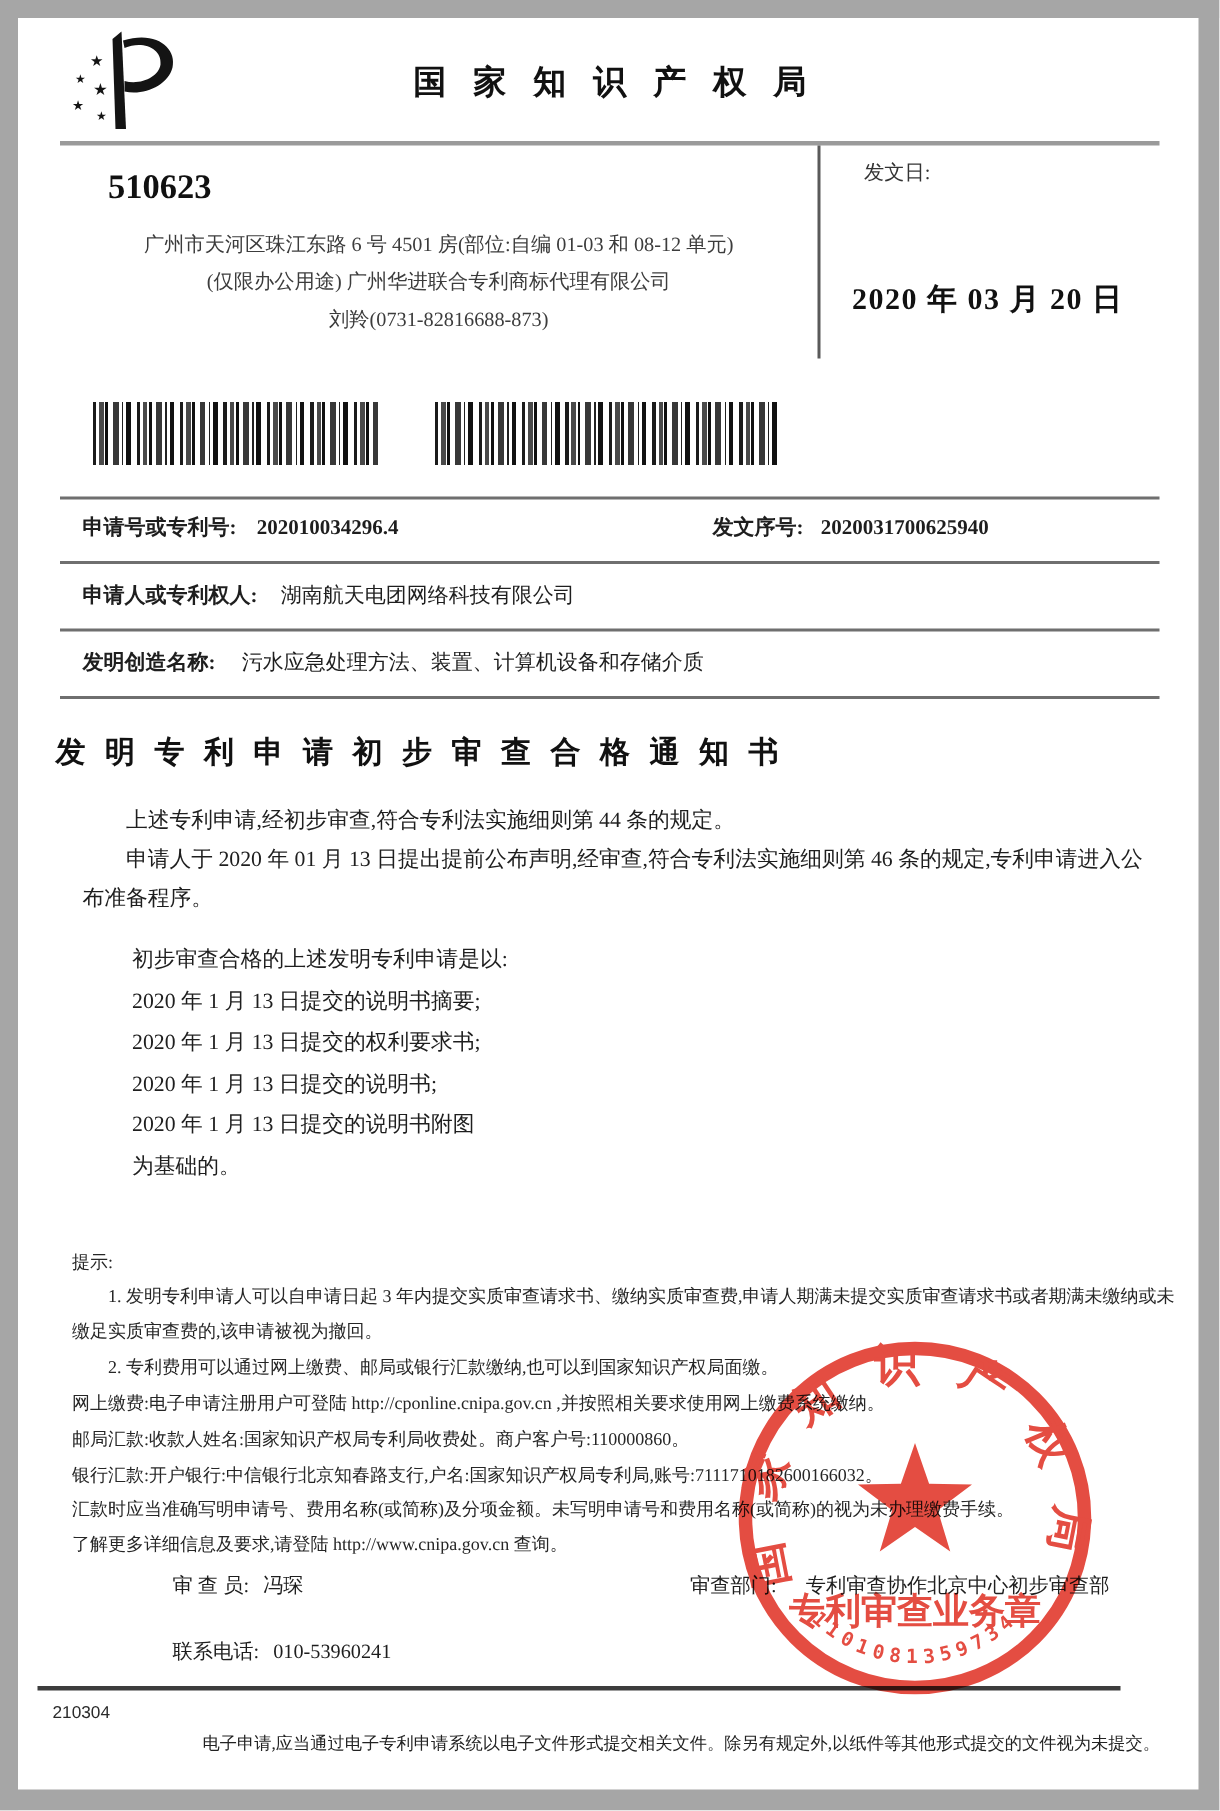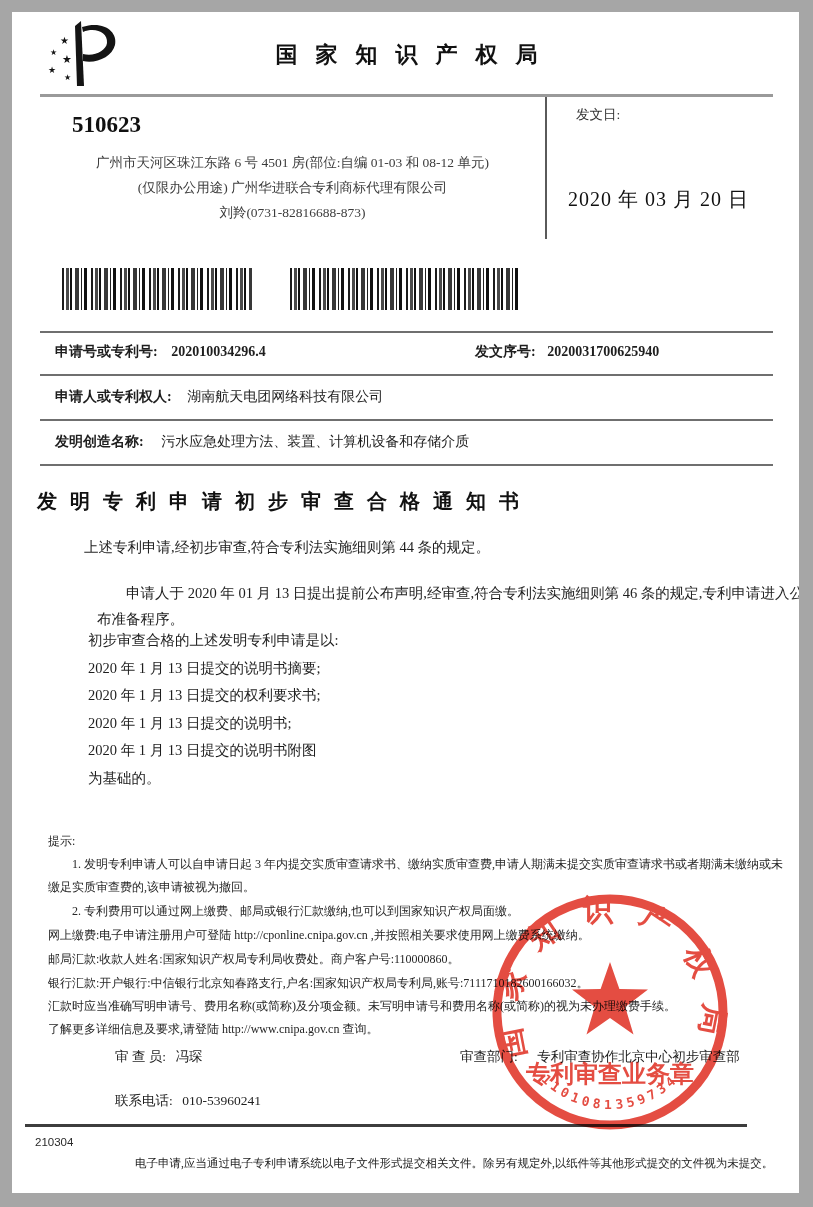--- a/index.html
+++ b/index.html
@@ -42,21 +42,21 @@
   <div class="abs" style="left:545px;top:97px;width:2px;height:142px;background:#5a5a5a;"></div>
 
   <div class="abs" style="left:72px;top:112px;font-size:23px;font-weight:bold;color:#111;">510623</div>
   <div class="abs addr" style="left:40px;top:150px;width:505px;text-align:center;font-size:13.5px;line-height:25px;">
     <div>广州市天河区珠江东路 6 号 4501 房(部位:自编 01-03 和 08-12 单元)</div>
     <div>(仅限办公用途) 广州华进联合专利商标代理有限公司</div>
     <div>刘羚(0731-82816688-873)</div>
   </div>
 
   <div class="abs" style="left:576px;top:106px;font-size:13.5px;color:#333;">发文日:</div>
-  <div class="abs" style="left:568px;top:186px;font-size:20px;font-weight:normal;letter-spacing:1px;color:#111;">2020 年 03 月 20 日</div>
+  <div class="abs" style="left:568px;top:186px;font-size:20px;font-weight:bold;letter-spacing:1px;color:#111;">2020 年 03 月 20 日</div>
 
   <div class="barcode" style="left:62px;top:268px;width:190px;"></div>
   <div class="barcode" style="left:290px;top:268px;width:232px;"></div>
 
   <div class="rule" style="left:40px;top:331px;width:733px;"></div>
 
   <div class="abs" style="left:55px;top:343px;font-size:14px;">
     <span class="label-b">申请号或专利号:</span>
     <span class="label-b" style="margin-left:10px;">202010034296.4</span>
   </div>
@@ -77,21 +77,21 @@
   <div class="abs" style="left:55px;top:433px;font-size:14px;">
     <span class="label-b">发明创造名称:</span>
     <span style="margin-left:14px;">污水应急处理方法、装置、计算机设备和存储介质</span>
   </div>
 
   <div class="rule" style="left:40px;top:464px;width:733px;"></div>
 
   <div class="abs" style="left:0;top:488px;width:813px;text-align:left;font-size:20px;font-weight:bold;letter-spacing:13px;text-indent:13px;color:#111;margin-left:24px;">发明专利申请初步审查合格通知书</div>
 
   <div class="abs" style="left:55px;top:534px;width:708px;font-size:14.5px;line-height:26px;text-indent:2em;">上述专利申请,经初步审查,符合专利法实施细则第 44 条的规定。</div>
-  <div class="abs" style="left:55px;top:580px;width:708px;font-size:14.5px;line-height:26px;text-indent:2em;margin-left:42px;">申请人于 2020 年 01 月 13 日提出提前公布声明,经审查,符合专利法实施细则第 46 条的规定,专利申请进入公布准备程序。</div>
+  <div class="abs" style="left:55px;top:560px;width:708px;font-size:14.5px;line-height:26px;text-indent:2em;">申请人于 2020 年 01 月 13 日提出提前公布声明,经审查,符合专利法实施细则第 46 条的规定,专利申请进入公布准备程序。</div>
 
   <div class="abs" style="left:88px;top:627px;font-size:14.5px;line-height:27.5px;">
     <div>初步审查合格的上述发明专利申请是以:</div>
     <div>2020 年 1 月 13 日提交的说明书摘要;</div>
     <div>2020 年 1 月 13 日提交的权利要求书;</div>
     <div>2020 年 1 月 13 日提交的说明书;</div>
     <div>2020 年 1 月 13 日提交的说明书附图</div>
     <div>为基础的。</div>
   </div>
 

